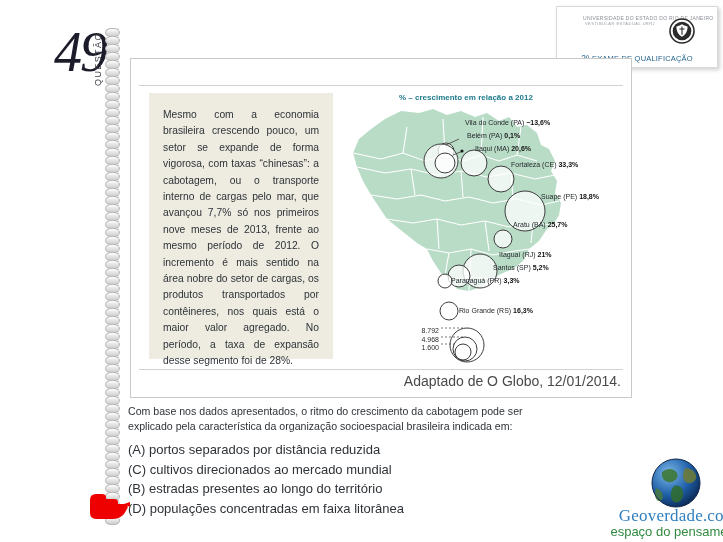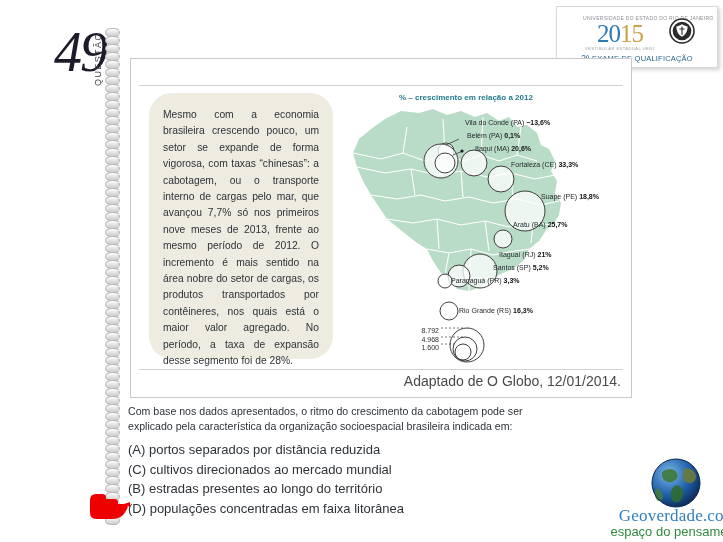--- a/index.html
+++ b/index.html
@@ -92,21 +92,20 @@
   }
   #figure-source{
     position:absolute;right:10px;top:314px;
     font-size:14px;color:#4a4a4a;white-space:nowrap;
   }
 
   
   #text-box{
     position:absolute;left:18px;top:34px;width:184px;height:266px;
     background:#eeebe0;
-    border-radius:23px;
   }
   #text-box p{
     margin:0;padding:14px 14px 0 14px;
     font-size:10.3px;line-height:16.4px;color:#2e3338;
     text-align:justify;
   }
 
   
   #map-area{
     position:absolute;left:210px;top:30px;width:288px;height:278px;
@@ -231,21 +230,20 @@
     <div class="ring" style="top: 464px;"></div>
     <div class="ring" style="top: 472px;"></div>
     <div class="ring" style="top: 480px;"></div>
     <div class="ring" style="top: 488px;"></div>
   </div>
 <div id="page-edge"></div>
 
 <div id="exam-badge">
   <div id="badge-logo">
     <div id="badge-logo-top">UNIVERSIDADE DO ESTADO DO RIO DE JANEIRO</div>
-    <div id="badge-year"><span class="c1">20</span><span class="c2">15</span></div>
     <div id="badge-logo-bottom">VESTIBULAR ESTADUAL   UERJ</div>
   </div>
   <svg id="badge-seal" viewBox="0 0 26 26">
     <circle cx="13" cy="13" r="12" fill="none" stroke="#2b2b2b" stroke-width="1.6"></circle>
     <circle cx="13" cy="13" r="9.3" fill="#2b2b2b"></circle>
     <path d="M13 6.2 c2.6 1.4 4.4 2.2 5.6 2.2 c0 5.2 -2.3 8.4 -5.6 10.4 c-3.3 -2 -5.6 -5.2 -5.6 -10.4 c1.2 0 3 -0.8 5.6 -2.2 z" fill="#ffffff"></path>
     <path d="M13 8.6 v8.2 M10.4 11 h5.2" stroke="#2b2b2b" stroke-width="1.1"></path>
   </svg>
   <div id="badge-caption"><span>2º</span> <span class="small">EXAME DE QUALIFICAÇÃO</span></div>
 </div>

